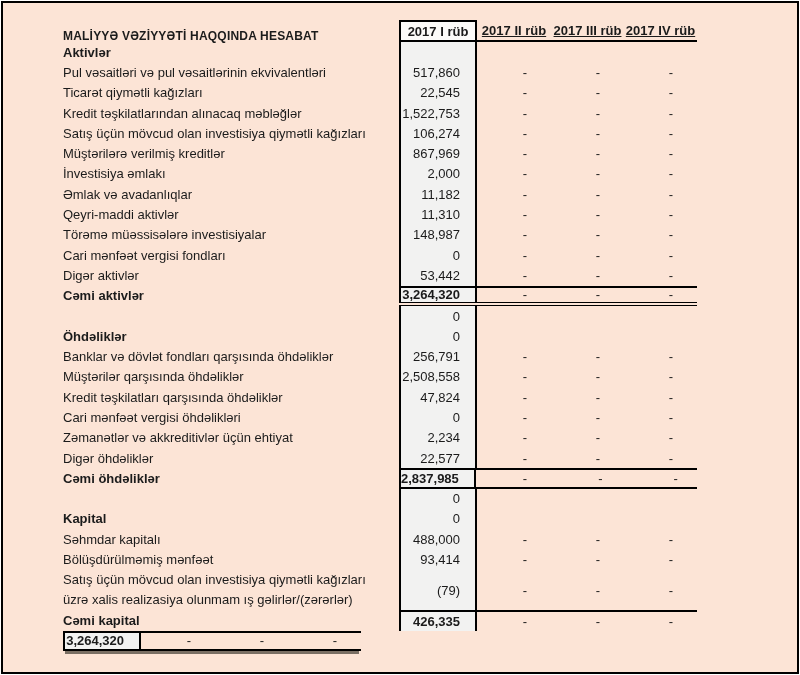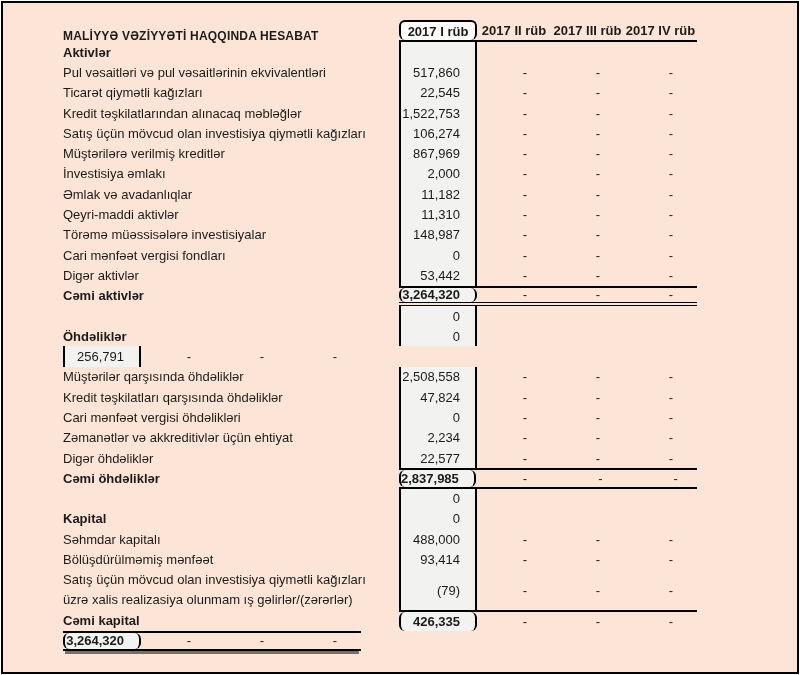--- a/index.html
+++ b/index.html
@@ -16,21 +16,21 @@
     box-sizing:border-box;
     width:798px;height:673px;
     margin:1px;
     border:2px solid var(--border);
     background:var(--page-bg);
     overflow:hidden;
     font-family:"Liberation Sans","DejaVu Sans",sans-serif;
     color:var(--text);
     font-size:13px;
   }
-  .b{font-weight:bold;border-radius:6px;}
+  .b{font-weight:bold;}
   .title{
     position:absolute;left:60px;top:2px;
     font-size:12px;font-weight:bold;letter-spacing:.2px;
     white-space:nowrap;
     margin-top:24px;
   }
   .table{
     position:absolute;left:60px;top:17px;width:634px;
   }
   .row,.hrow{display:flex;}
@@ -59,21 +59,21 @@
   .hval{
     border-top:2px solid var(--border);
     background:var(--header-cell-bg);
     justify-content:center;padding-right:0;
   }
   .d,.hd{
     box-sizing:border-box;
     display:flex;align-items:center;justify-content:flex-end;
     padding-right:24px;
   }
-  .hd{justify-content:center;padding-right:0;}
+  .hd{justify-content:center;padding-right:0;text-decoration:underline;}
   .d0{width:74px;} .d1{width:73px;} .d2{width:73px;}
   .data.bt{border-top:2px solid var(--border);}
   .data.bb-single{border-bottom:2px solid var(--border);gap:47px;}
   .data.bb-double{border-bottom:4px double var(--border);}
   .data.bb-thick{border-bottom:2px solid var(--border);box-shadow:0 5px 0 -2px var(--thick-underline);}
 </style>
 </head>
 <body>
 
 <div class="page">
@@ -218,20 +218,21 @@
       <div class="row">
         <div class="lbl b">Öhdəliklər</div>
         <div class="data">
           <div class="val">0</div>
           <div class="d d0"></div>
           <div class="d d1"></div>
           <div class="d d2"></div>
         </div>
       </div>
       <div class="row">
+        <div class="lbl">Banklar və dövlət fondları qarşısında öhdəliklər</div>
         <div class="data">
           <div class="val">256,791</div>
           <div class="d d0">-</div>
           <div class="d d1">-</div>
           <div class="d d2">-</div>
         </div>
       </div>
       <div class="row">
         <div class="lbl">Müştərilər qarşısında öhdəliklər</div>
         <div class="data">

